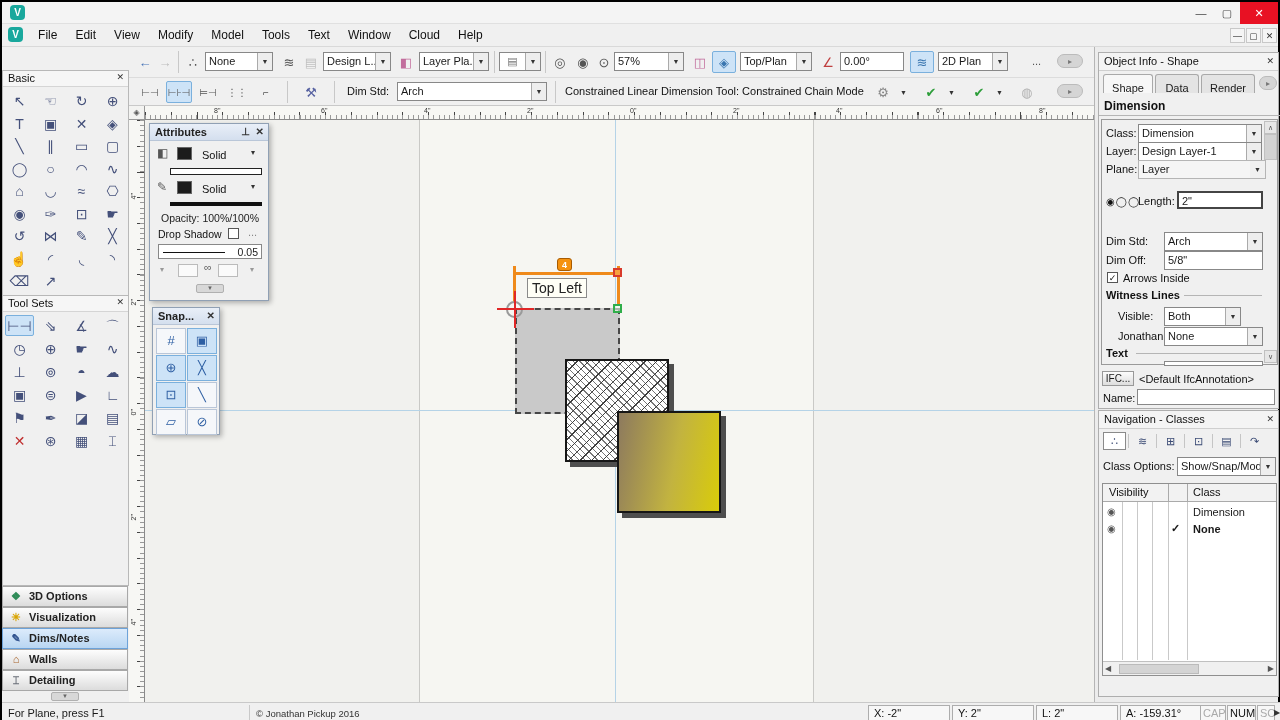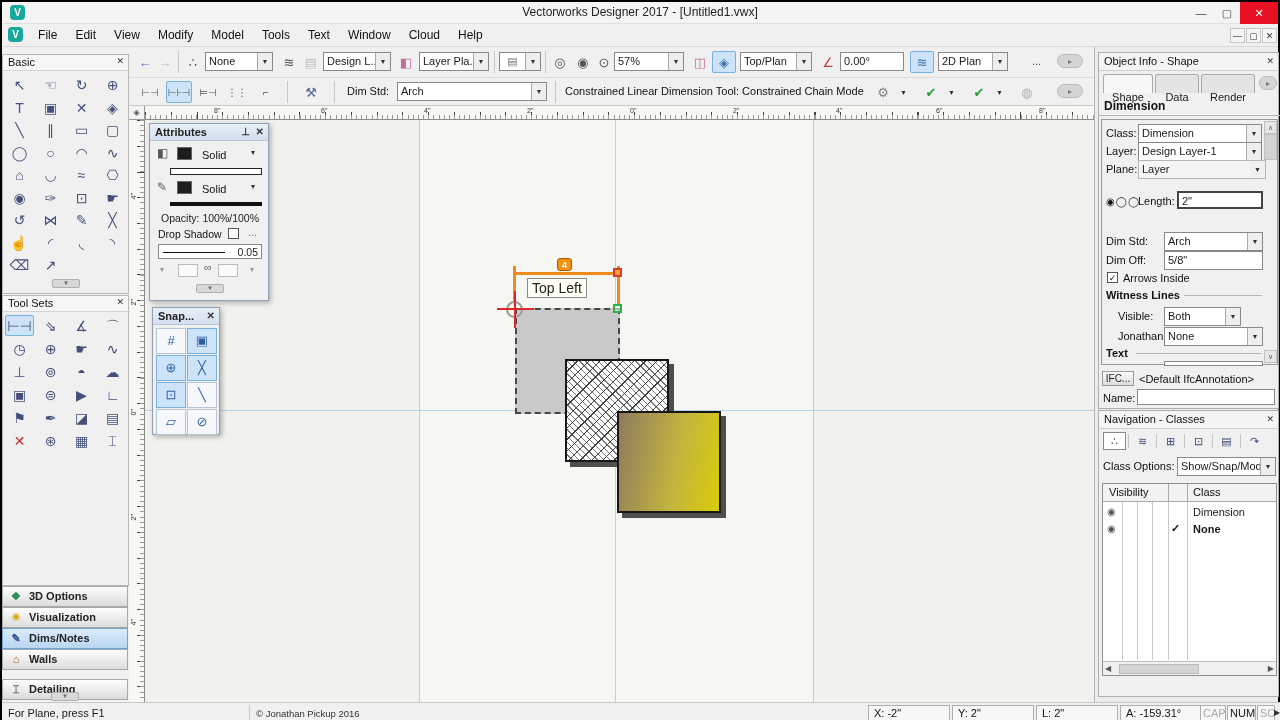--- a/index.html
+++ b/index.html
@@ -63,21 +63,21 @@
 #dimbadge{position:absolute;width:15px;height:13px;background:#f5920f;border:1px solid #a85b00;border-radius:3px;color:#fff;font-weight:bold;font-size:9px;text-align:center;line-height:12px}
 #dimhandle{position:absolute;width:9px;height:9px;background:#f7a23c;border:2px solid #d83a2b}
 #greenhandle{position:absolute;width:9px;height:9px;background:rgba(235,255,235,.6);border:2px solid #2fae4a}
 #snapcircle{position:absolute;width:17px;height:17px;border:2px solid #9a9a9a;border-radius:50%}
 .redln{position:absolute;background:#e02727}
 #cursortip{position:absolute;background:#fffff6;border:1px solid #8a8a8a;font-size:14px;padding:1px 4px;color:#222;z-index:5;white-space:nowrap}
 
 #rightpanel{position:absolute;left:1092px;top:45px;width:184px;height:655px;background:#ececec;border-left:1px solid #b5b5b5}
 .rpal{position:absolute;left:3px;width:181px;background:#f0f0f0;border:1px solid #aeaeae}
 .rtitle{height:18px;background:#f4f4f4;border-bottom:1px solid #cfcfcf;font-size:11px;padding:2px 5px;position:relative;color:#111}
-.tab{position:absolute;top:0;height:19px;background:#e4e4e4;border:1px solid #a9a9a9;border-bottom:none;font-size:11px;text-align:center;padding-top:16px;border-radius:3px 3px 0 0}
+.tab{position:absolute;top:0;height:19px;background:#e4e4e4;border:1px solid #a9a9a9;border-bottom:none;font-size:11px;text-align:center;padding-top:7px;border-radius:3px 3px 0 0}
 .tab.active{background:#f7f7f7;font-weight:normal}
 .fieldbox{position:absolute;border:1px solid #9a9a9a;background:#f0f0f0}
 .flabel{position:absolute;font-size:11px;color:#111}
 .fbold{position:absolute;font-size:11px;font-weight:bold;color:#111}
 .grline{position:absolute;height:1px;background:#b5b5b5}
 .cbox{position:absolute;width:11px;height:11px;border:1px solid #555;background:#fff;font-size:9px;line-height:10px;text-align:center;color:#111}
 .scrl{position:absolute;background:#e6e6e6;border:1px solid #c0c0c0;text-align:center;color:#555}
 .navtab{position:absolute;top:0;width:23px;height:18px;border:1px solid transparent;text-align:center;line-height:17px;font-size:11px;color:#3a4a74}
 .navtab.sel{background:#fff;border-color:#8a8a8a}
 #classtable{position:absolute;background:#fff;border:1px solid #8f8f8f}
@@ -88,21 +88,20 @@
 .lock{color:#aaa}
 .lock.on{color:#111}
 </style>
 </head>
 <body>
 
 <div id="win">
 
   <div id="titlebar">
     <span id="vlogo">V</span>
-    <div id="titletext">Vectorworks Designer 2017 - [Untitled1.vwx]</div>
     <span class="wbtn" style="left:1186px;width:26px">—</span>
     <span class="wbtn" style="left:1212px;width:26px">▢</span>
     <span class="wbtn" style="left:1238px;width:38px;background:#e81123;color:#fff">✕</span>
   </div>
 
   <div id="menubar">
     <span id="vlogo2">V</span>
     <span style="display:inline-block;width:24px"></span>
     <span id="menuitems"><span class="mitem">File</span><span class="mitem">Edit</span><span class="mitem">View</span><span class="mitem">Modify</span><span class="mitem">Model</span><span class="mitem">Tools</span><span class="mitem">Text</span><span class="mitem">Window</span><span class="mitem">Cloud</span><span class="mitem">Help</span></span>
     <span class="mdi" style="left:1228px">—</span>
@@ -178,21 +177,21 @@
       <span class="icbtn" style="left: 742px; width: 24px; top: 3px; color: rgb(136, 136, 136);">⚙</span>
       <span class="icbtn" style="left: 767px; width: 15px; top: 3px; font-size: 7px; color: rgb(51, 51, 51);">▼</span>
       <span class="icbtn" style="left: 790px; width: 24px; top: 3px; color: rgb(45, 158, 58);">✔</span>
       <span class="icbtn" style="left: 815px; width: 15px; top: 3px; font-size: 7px; color: rgb(51, 51, 51);">▼</span>
       <span class="icbtn" style="left: 838px; width: 24px; top: 3px; color: rgb(45, 158, 58);">✔</span>
       <span class="icbtn" style="left: 863px; width: 15px; top: 3px; font-size: 7px; color: rgb(51, 51, 51);">▼</span>
       <span class="icbtn" style="left: 886px; width: 24px; top: 3px; color: rgb(176, 176, 176);">◍</span>
       <span class="pill" style="left: 928px; width: 26px; top: 6px;">▸</span>
     </div>
 
-  <div class="palette" style="left:0;top:52px;width:127px;height:240px" id="basicpal">
+  <div class="palette" style="left:0;top:68px;width:127px;height:240px" id="basicpal">
     <div class="ptitle"><span>Basic</span><span class="px">✕</span></div>
     <div id="basicgrid">
         <div class="toolcell" style="left: 2px; top: 19px;">↖</div>
         <div class="toolcell" style="left: 33px; top: 19px;">☜</div>
         <div class="toolcell" style="left: 64px; top: 19px;">↻</div>
         <div class="toolcell" style="left: 95px; top: 19px;">⊕</div>
         <div class="toolcell" style="left: 2px; top: 41.5px;">T</div>
         <div class="toolcell" style="left: 33px; top: 41.5px;">▣</div>
         <div class="toolcell" style="left: 64px; top: 41.5px;">✕</div>
         <div class="toolcell" style="left: 95px; top: 41.5px;">◈</div>
@@ -254,21 +253,21 @@
         <div class="toolcell" style="left: 64px; top: 134px;">▦</div>
         <div class="toolcell" style="left: 95px; top: 134px;">⌶</div>
       </div>
   </div>
 
   <div id="groupbtns" class="abs" style="left:0;top:584px;width:127px;height:116px">
       <div class="grpbtn" style="top: 0px;"><span class="gi" style="color: rgb(46, 139, 87);">❖</span><span>3D Options</span></div>
       <div class="grpbtn" style="top: 21px;"><span class="gi" style="color: rgb(217, 164, 0);">☀</span><span>Visualization</span></div>
       <div class="grpbtn sel" style="top: 42px;"><span class="gi" style="color: rgb(49, 83, 143);">✎</span><span>Dims/Notes</span></div>
       <div class="grpbtn" style="top: 63px;"><span class="gi" style="color: rgb(168, 100, 44);">⌂</span><span>Walls</span></div>
-      <div class="grpbtn" style="top: 84px; margin-top: 9px;"><span class="gi" style="color: rgb(106, 111, 120);">⌶</span><span>Detailing</span></div>
+      <div class="grpbtn" style="top: 84px;"><span class="gi" style="color: rgb(106, 111, 120);">⌶</span><span>Detailing</span></div>
       <div class="handlebtn" style="left: 49px; top: 106px;">▼</div>
     </div>
 
   <div id="canvaswrap">
     <div id="corner">◈</div>
     <div id="hruler">
         <span class="rlab" style="left: 69px; top: 1px;">8"</span>
         <span class="rlab" style="left: 176px; top: 1px;">6"</span>
         <span class="rlab" style="left: 279px; top: 1px;">4"</span>
         <span class="rlab" style="left: 382px; top: 1px;">2"</span>

